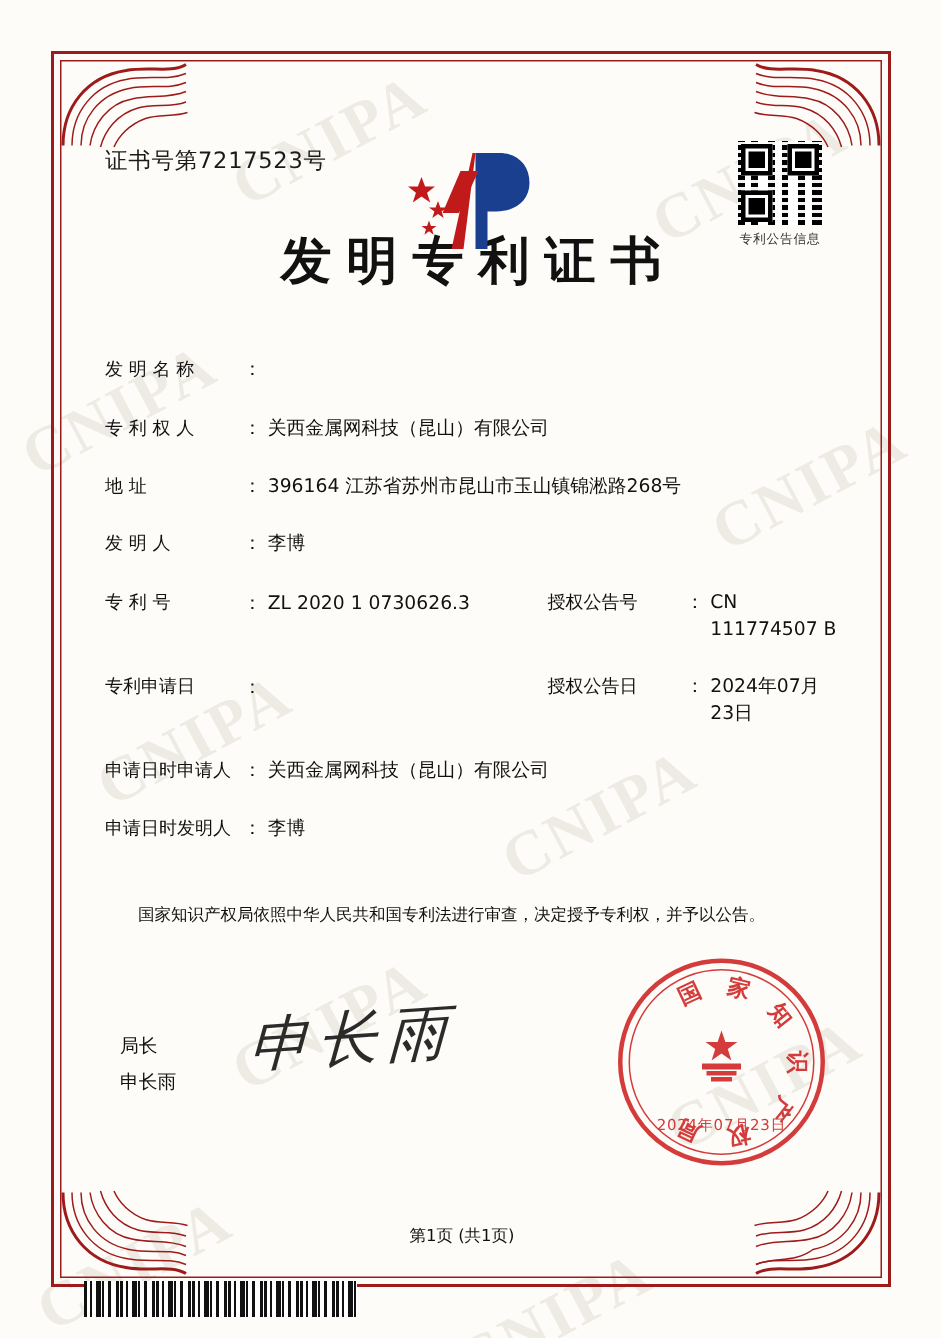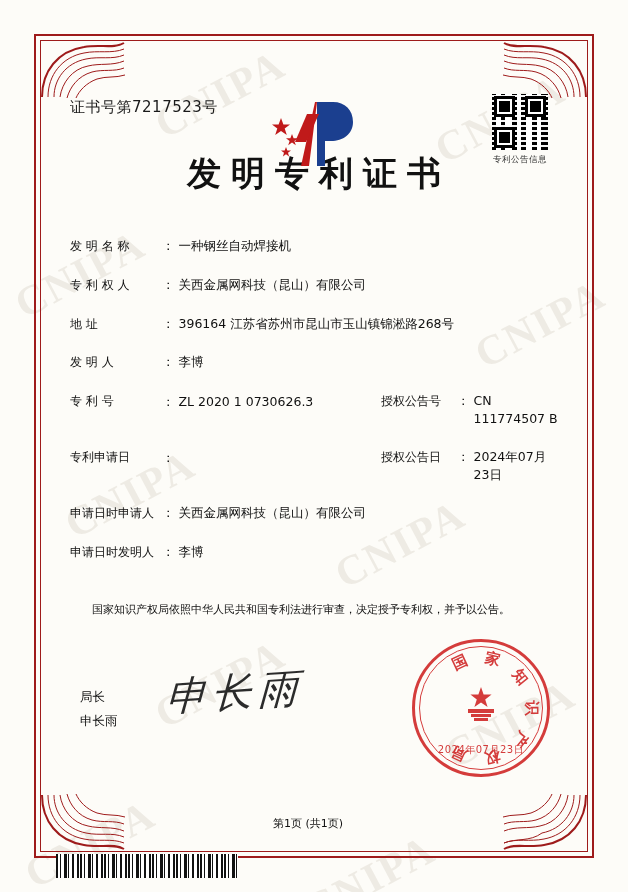--- a/index.html
+++ b/index.html
@@ -196,21 +196,20 @@
     color: #111;
   }
   .two-col {
     display: flex;
   }
   .col-left { flex: 0 0 295px; display: flex; align-items: flex-start; }
   .col-right { flex: 1 1 auto; display: flex; align-items: baseline; }
   .col-right .field-label {
     width: 92px;
     flex: 0 0 92px;
-    text-align: center;
   }
 
   .statement {
     margin-top: 38px;
     font-size: 11px;
     line-height: 2.0;
     color: #111;
   }
   .statement p { margin: 0; }
   .statement .indent { text-indent: 22px; }
@@ -409,21 +408,20 @@
 
   <div class="cert-no">证书号第7217523号</div>
 
   <div class="main-title">发明专利证书</div>
 
   <div class="fields">
 
     <div class="field-row">
       <span class="field-label spread">发 明 名 称</span>
       <span class="field-colon">：</span>
-      <span class="field-value">一种钢丝自动焊接机</span>
     </div>
 
     <div class="field-row">
       <span class="field-label spread">专 利 权 人</span>
       <span class="field-colon">：</span>
       <span class="field-value">关西金属网科技（昆山）有限公司</span>
     </div>
 
     <div class="field-row">
       <span class="field-label spread">地        址</span>

